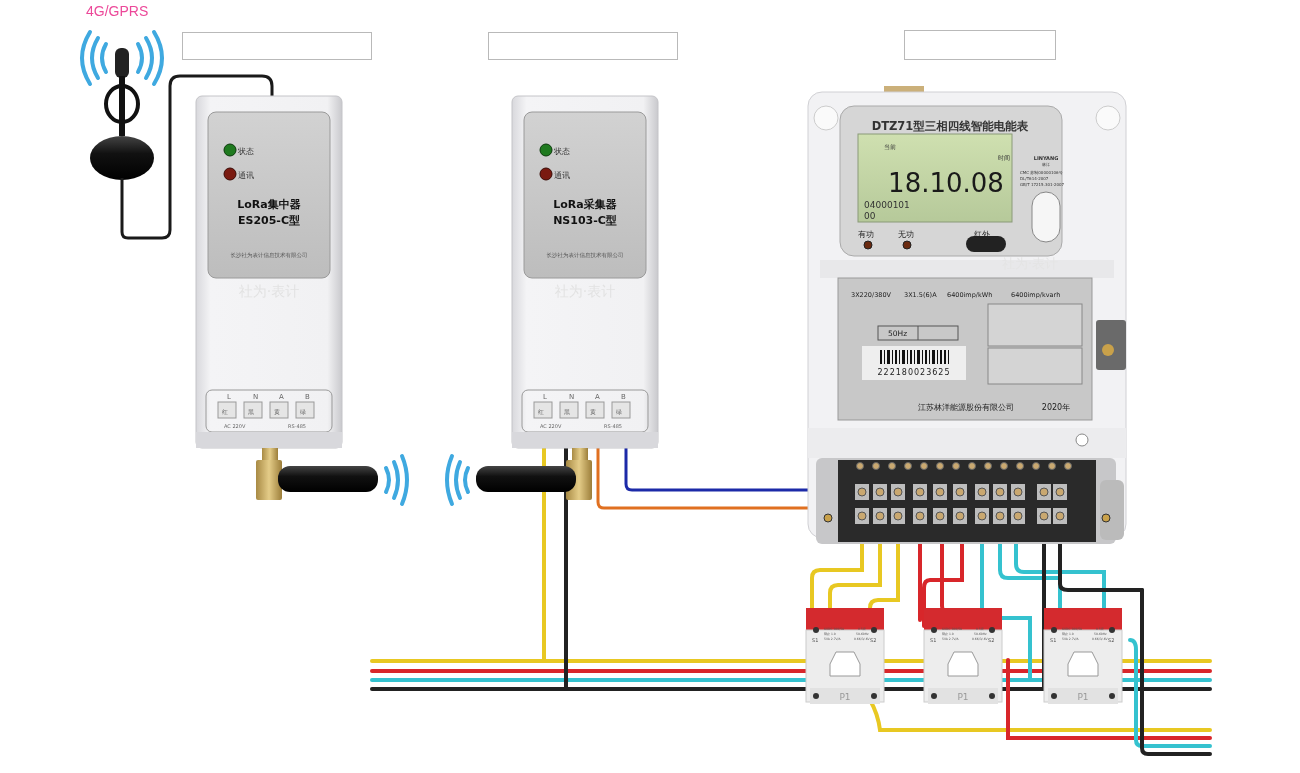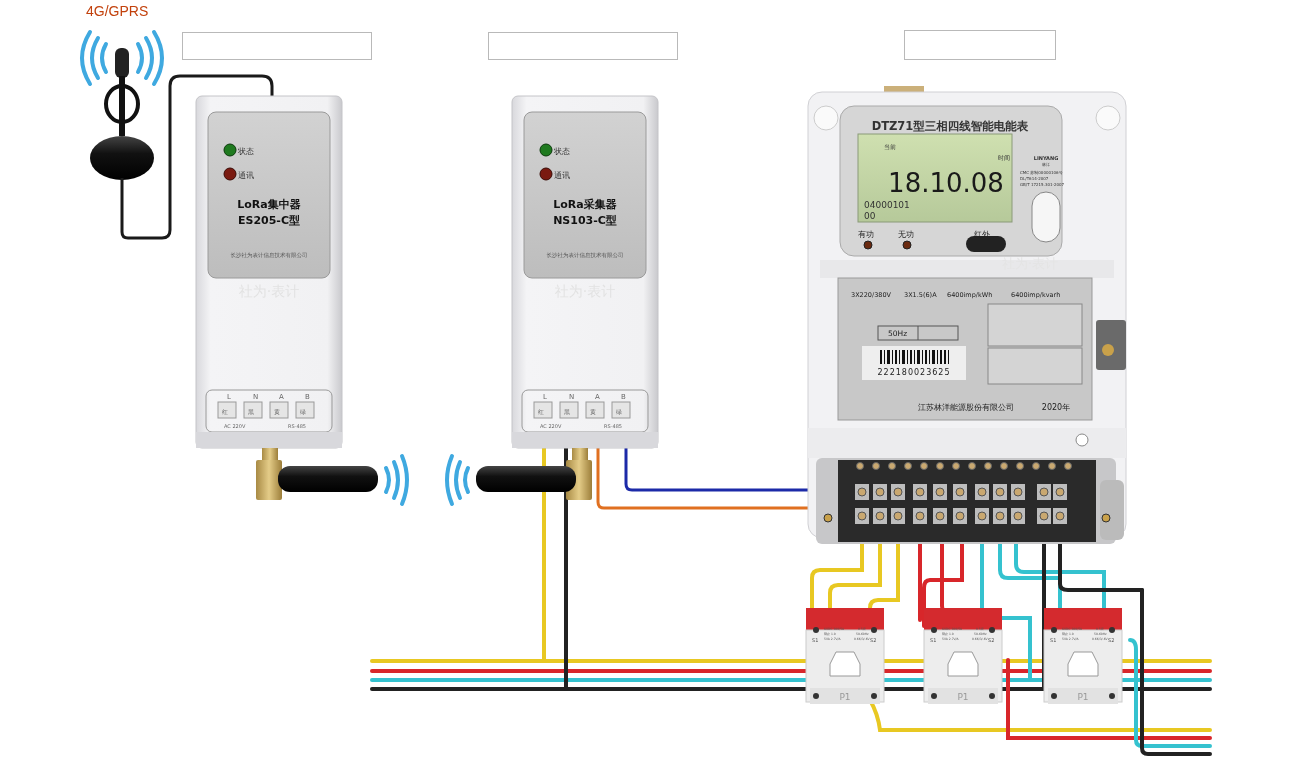--- a/index.html
+++ b/index.html
@@ -1,19 +1,19 @@
 <!DOCTYPE html>
 <html><head>
 <meta charset="utf-8">
 <style>
   html,body{margin:0;padding:0;background:#ffffff;}
   body{width:1300px;height:773px;position:relative;overflow:hidden;font-family:"DejaVu Sans",sans-serif;}
   .abs{position:absolute;}
   .label-box{position:absolute;border:1px solid #b9b9b9;background:#fff;color:#f4f4f4;font-size:12px;text-align:center;line-height:26px;height:26px;}
-  .gprs{position:absolute;left:86px;top:3px;color:#c2410c;font-size:14px;font-family:"Liberation Sans",sans-serif;}
+  .gprs{position:absolute;left:86px;top:3px;color:#ec4899;font-size:14px;font-family:"Liberation Sans",sans-serif;}
   svg text{font-family:"DejaVu Sans",sans-serif;}
 </style>
 </head>
 <body>
 
 <div class="gprs">4G/GPRS</div>
 
 <div class="label-box" style="left:182px;top:32px;width:188px;"></div>
 <div class="label-box" style="left:488px;top:32px;width:188px;"></div>
 <div class="label-box" style="left:904px;top:30px;width:150px;height:28px;"></div>

